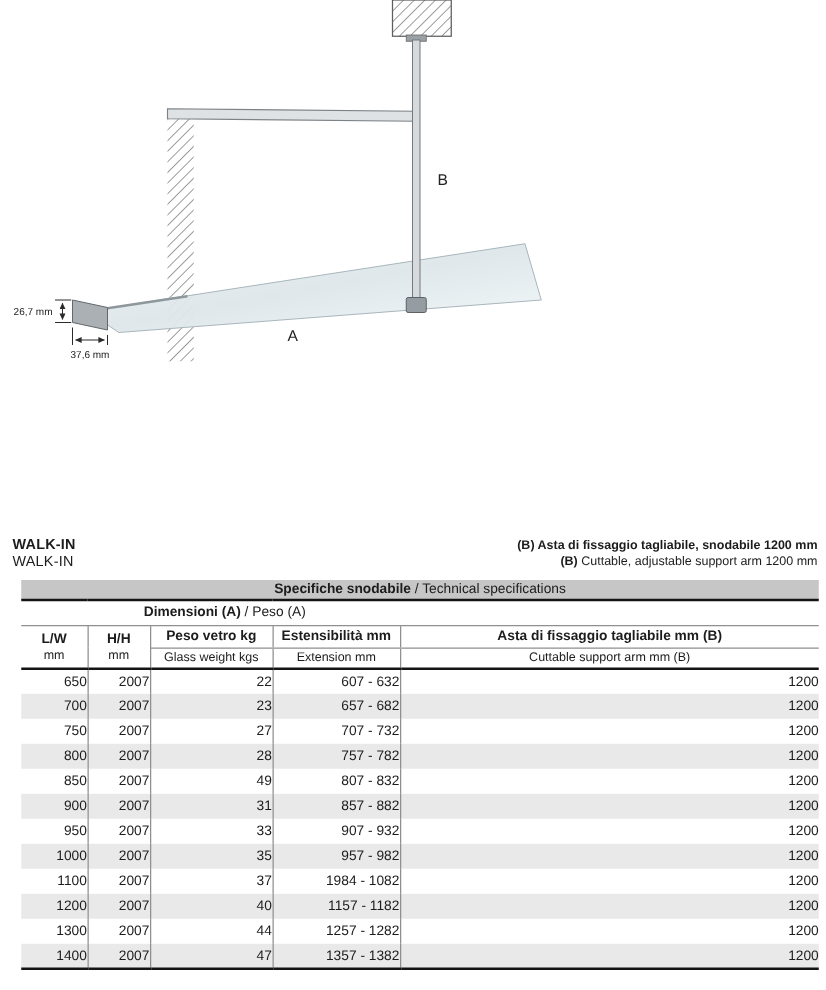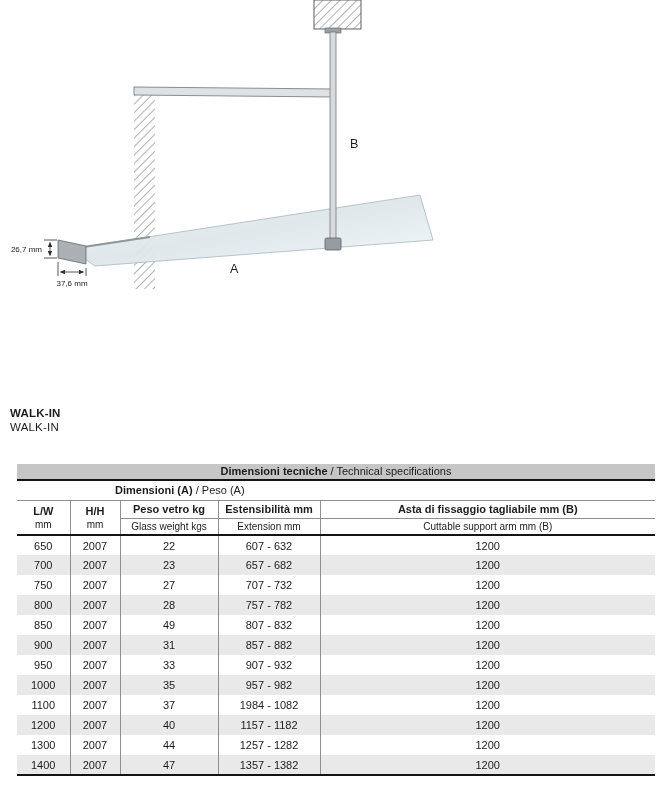--- a/index.html
+++ b/index.html
@@ -11,21 +11,21 @@
     background: #ffffff;
     font-family: "Liberation Sans", sans-serif;
     color: #1c1c1c;
     overflow: hidden;
   }
   .diagram { position: absolute; top: 0; left: 0; }
 
   
   .title-row {
     position: absolute;
-    top: 407px;
+    top: 430px;
     left: 10px;
     width: 644px;
     display: flex;
     justify-content: space-between;
     align-items: flex-start;
   }
   .t-it { font-weight: bold; font-size: 11.5px; letter-spacing: .2px; }
   .t-en { font-size: 11.5px; margin-top: 2px; letter-spacing: .2px; }
   .notes { text-align: right; font-size: 10px; line-height: 1.3; }
   .n-it { font-weight: bold; }
@@ -59,21 +59,21 @@
     border-bottom: 1px solid #8f8f8f;
     vertical-align: middle;
   }
   tr.h1 th { height: 18px; vertical-align: middle; text-align: center; }
   tr.h2 th { height: 17px; vertical-align: middle; text-align: center; }
   tr.h1 th.split { border-bottom: 1px solid #8f8f8f; }
   th.vline, td.vline { border-left: 1px solid #8f8f8f; }
   th[rowspan] { line-height: 1.3; }
   tr.h2 th, th[rowspan] { border-bottom: 2px solid #141414; }
 
-  tbody td { text-align: center; height: 20px; vertical-align: middle; }
+  tbody td { text-align: right; height: 20px; vertical-align: middle; }
   tbody tr.alt td { background: #e9e9e9; }
   tbody tr:last-child td { border-bottom: 2px solid #141414; }
 </style>
 </head>
 <body>
 
 <div class="page">
 
   <svg class="diagram" width="661" height="400" viewBox="0 0 661 400">
     <defs>
@@ -134,34 +134,38 @@
       <line x1="60.5" y1="272" x2="83.5" y2="272" marker-start="url(#arrow)" marker-end="url(#arrow)"></line>
     </g>
     <text x="72" y="286" font-size="8" fill="#222222" text-anchor="middle">37,6 mm</text>
   </svg>
 
   <div class="title-row">
     <div class="titles">
       <div class="t-it">WALK-IN</div>
       <div class="t-en">WALK-IN</div>
     </div>
+    <div class="notes">
+      <div class="n-it">(B) Asta di fissaggio tagliabile, snodabile 1200 mm</div>
+      <div class="n-en"><span class="b">(B)</span><span> Cuttable, adjustable support arm 1200 mm</span></div>
+    </div>
   </div>
 
   <div class="table-wrap">
     <table class="spec">
       <colgroup>
         <col style="width:53px">
           <col style="width:50px">
           <col style="width:98px">
           <col style="width:102px">
           <col>
       </colgroup>
       <thead>
         <tr class="bar-row">
-          <th colspan="5"><span class="b">Dimensioni tecniche</span><span> / Technical specifications</span></th>
+          <th colspan="5"><span class="b">Specifiche snodabile</span><span> / Technical specifications</span></th>
         </tr>
         <tr class="sub-row">
           <th colspan="5"><span class="b">Dimensioni (A)</span><span> / Peso (A)</span></th>
         </tr>
         <tr class="h1">
           <th rowspan="2">
             <div class="b">L/W</div>
             <div class="r">mm</div>
           </th>
           <th rowspan="2" class="vline">

